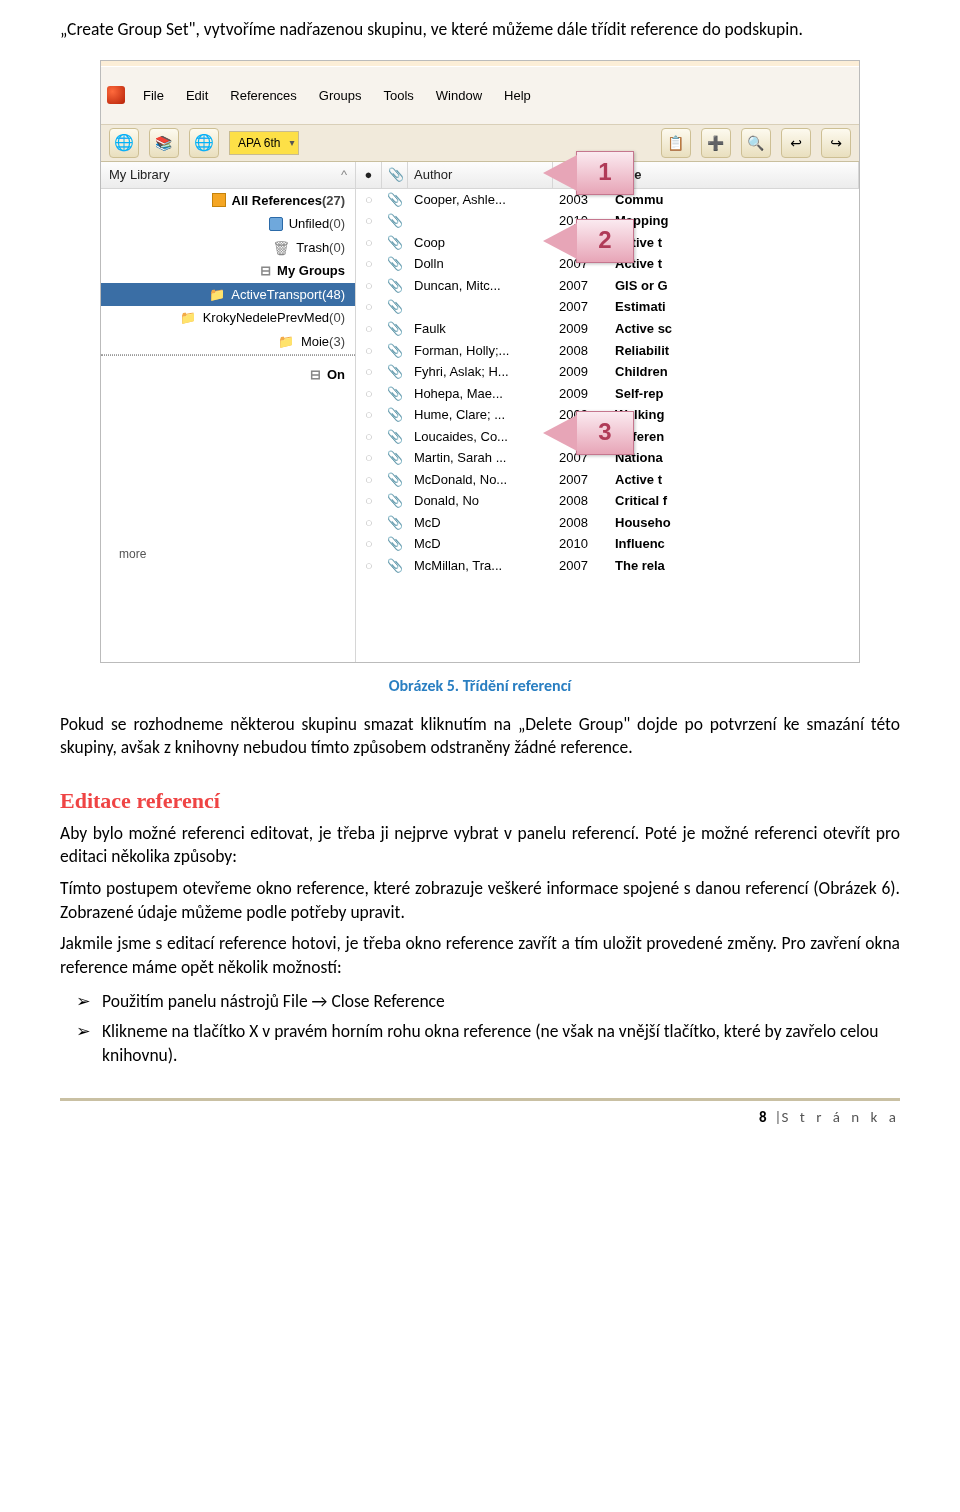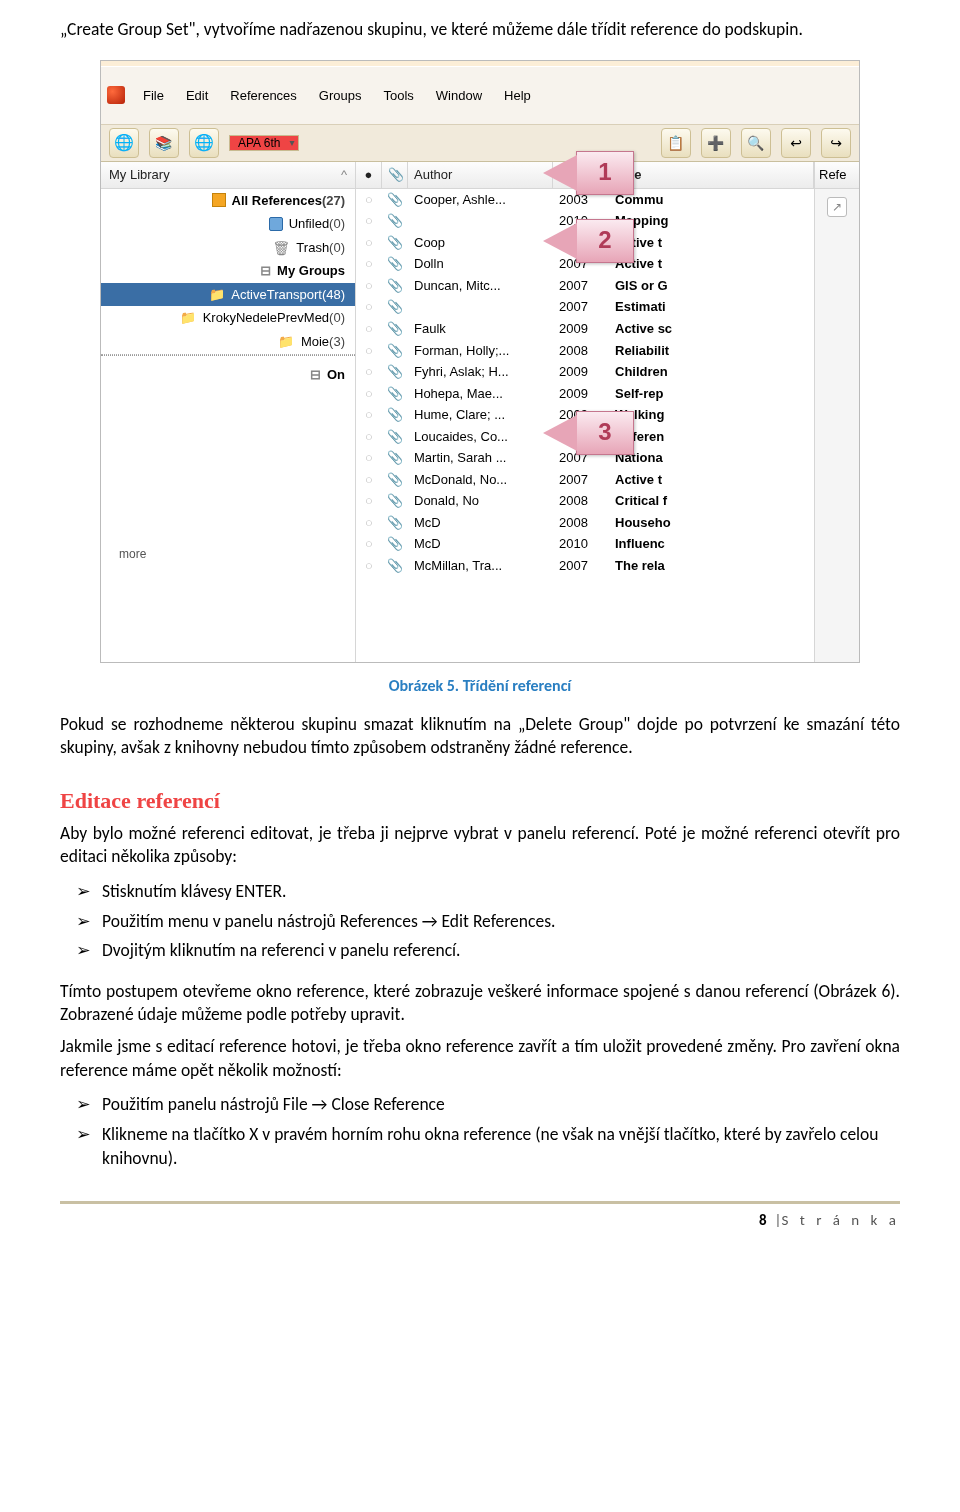--- a/index.html
+++ b/index.html
@@ -50,21 +50,21 @@
     border-bottom: 1px solid #c9bf9e;
     gap: 10px;
   }
   .tbtn {
     width: 30px; height: 30px; border: 1px solid #cdbf94;
     border-radius: 4px; background: linear-gradient(#fdfaef,#e9dfbe);
     display:flex;align-items:center;justify-content:center;font-size:14px;
   }
   .tbtn.globe { font-size: 16px; }
   .style-sel {
-    height: 16px; border: 1px solid #c8bb91; background: #ef4444;
+    height: 24px; border: 1px solid #c8bb91; background: #fde047;
     display:flex;align-items:center;padding:0 18px 0 8px;font-size:12px;position:relative;
   }
   .style-sel:after{content:"▾";position:absolute;right:4px;color:#555;font-size:10px;}
   .workarea { display:flex; height: 500px; background:#fff; }
   .leftpane { width: 255px; background:#fff; border-right:1px solid #d6d6d6; overflow:hidden;}
   .leftpane .hdr {
     background: linear-gradient(#fdfdfd,#ececec);
     border-bottom:1px solid #d6d6d6;
     font-size:13px; padding:4px 8px; font-weight:normal; color:#222;
     display:flex;align-items:center;justify-content:space-between;
@@ -348,45 +348,36 @@
             <div class="gridrow">
               <div class="c0">○</div>
               <div class="c1">📎</div>
               <div class="c2">McMillan, Tra...</div>
               <div class="c3">2007</div>
               <div class="c4">The rela</div>
             </div>
           </div>
       </div>
 
-      <div class="rightpane">
-        <div class="tab">Refe</div>
-        <div class="ficon">↗</div>
-      </div>
     </div>
 
 
     <div class="callout n1">1</div>
     <div class="callout n2">2</div>
     <div class="callout n3">3</div>
     <div class="more-lbl">more</div>
   </div>
 
   <div class="caption">Obrázek 5. Třídění referencí</div>
 
   <p>Pokud se rozhodneme některou skupinu smazat kliknutím na „Delete Group" dojde po potvrzení ke smazání této skupiny, avšak z knihovny nebudou tímto způsobem odstraněny žádné reference.</p>
 
   <h2 class="h2blue">Editace referencí</h2>
   <p>Aby bylo možné referenci editovat, je třeba ji nejprve vybrat v panelu referencí. Poté je možné referenci otevřít pro editaci několika způsoby:</p>
 
-  <ul class="arrow">
-    <li>Stisknutím klávesy ENTER.</li>
-    <li>Použitím menu v panelu nástrojů References → Edit References.</li>
-    <li>Dvojitým kliknutím na referenci v panelu referencí.</li>
-  </ul>
 
   <p>Tímto postupem otevřeme okno reference, které zobrazuje veškeré informace spojené s danou referencí (Obrázek 6). Zobrazené údaje můžeme podle potřeby upravit.</p>
   <p>Jakmile jsme s editací reference hotovi, je třeba okno reference zavřít a tím uložit provedené změny. Pro zavření okna reference máme opět několik možností:</p>
 
   <ul class="arrow">
     <li>Použitím panelu nástrojů File → Close Reference</li>
     <li>Klikneme na tlačítko X v pravém horním rohu okna reference (ne však na vnější tlačítko, které by zavřelo celou knihovnu).</li>
   </ul>
 
   <hr class="footer-rule">

